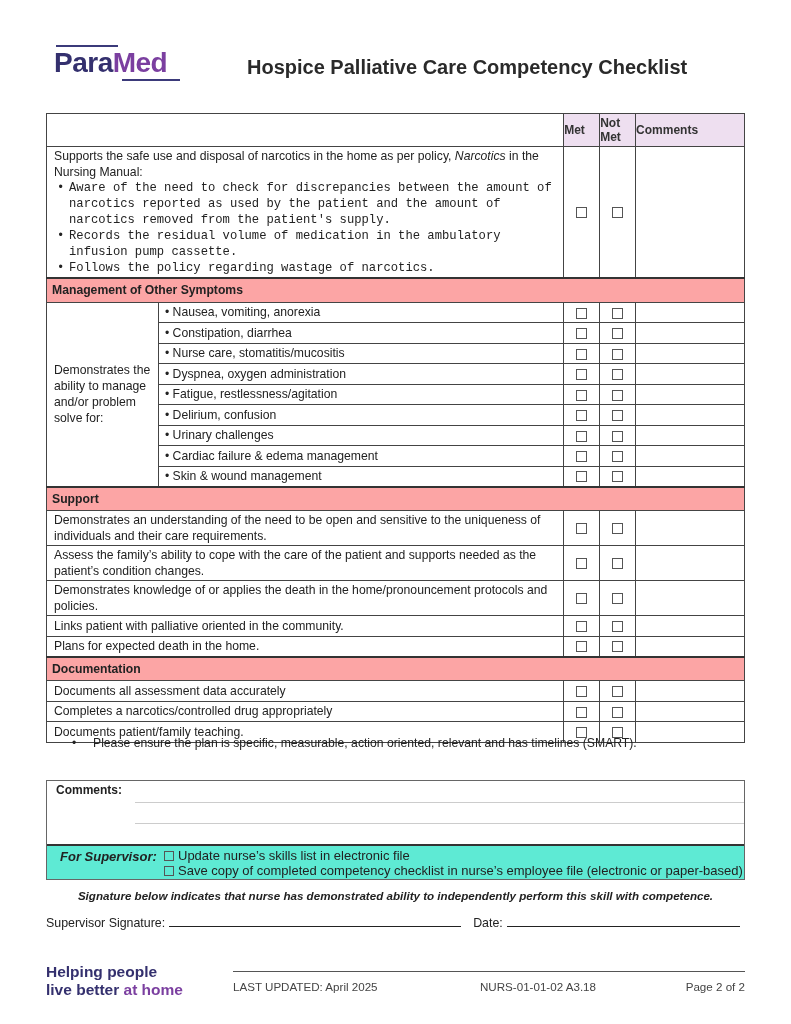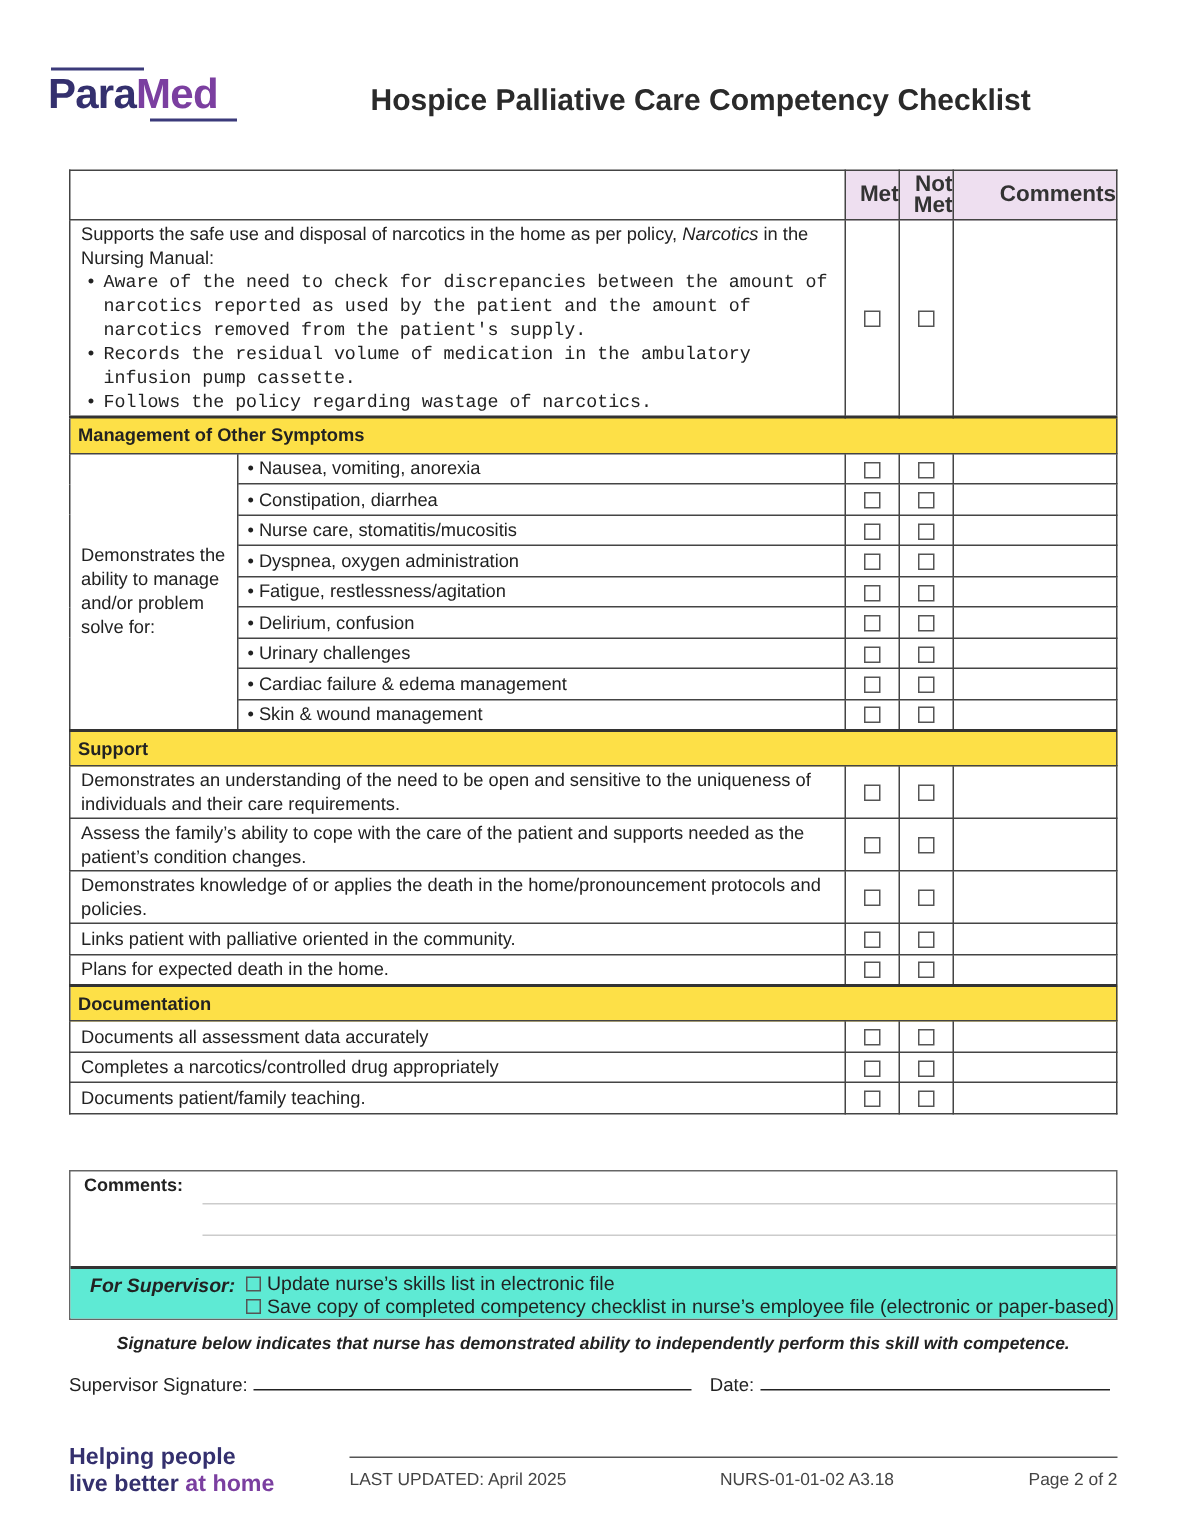--- a/index.html
+++ b/index.html
@@ -1,36 +1,36 @@
 <!DOCTYPE html>
 <html><head>
 <meta charset="utf-8">
 <style>
   * { box-sizing: border-box; margin: 0; padding: 0; }
   html, body { width: 791px; height: 1024px; background: #fff; }
   body { font-family: "Liberation Sans", sans-serif; color: #222; position: relative; overflow: hidden; }
 
-  .logo { position: absolute; left: 32px; top: 45px; width: 126px; }
+  .logo { position: absolute; left: 54px; top: 45px; width: 126px; }
   .logo .bar-top { height: 2px; width: 62px; background: #3b3a7a; margin-left: 2px; }
   .logo .word { font-size: 28px; font-weight: bold; letter-spacing: -0.5px; line-height: 32px; }
   .logo .para { color: #34306e; }
   .logo .med { color: #7b3fa0; }
   .logo .bar-bot { height: 2px; width: 58px; background: #3b3a7a; margin-left: 68px; }
 
   .title { position: absolute; left: 247px; top: 56px; font-size: 20px; font-weight: bold; color: #2a2a2a; }
 
   table.main { position: absolute; left: 46px; top: 113px; width: 699px; border-collapse: collapse; font-size: 12.2px; line-height: 16px; }
   table.main td, table.main th { border: 1px solid #444; vertical-align: middle; }
-  th.hdr { background: #eedff0; font-weight: bold; font-size: 15px; color: #333; line-height: 14px; height: 33px; text-align: right; }
+  th.hdr { background: #eedff0; font-weight: bold; font-size: 12px; color: #333; line-height: 14px; height: 33px; text-align: left; }
   th.blank { border: none; border-bottom: 2px solid #333; background: #fff; }
   td.cb { width: 36px; text-align: center; }
   td.cb2 { width: 36px; text-align: center; }
   td.cm { width: 109px; }
   .box { display: inline-block; width: 11px; height: 11px; border: 1.2px solid #555; vertical-align: middle; }
-  tr.section td { background: #fde047; font-weight: bold; font-size: 12.2px; padding: 2px 5px; height: 24px; border-top: 2px solid #333; }
+  tr.section td { background: #fca5a5; font-weight: bold; font-size: 12.2px; padding: 2px 5px; height: 24px; border-top: 2px solid #333; }
   td.txt { padding: 1px 7px; }
   .bullets { list-style: none; font-family: Liberation Mono, monospace; }
   .bullets li { padding-left: 15px; position: relative; }
   .bullets li::before { content: "\2022"; position: absolute; left: 3px; }
   td.sym { padding: 1px 6px; height: 20.6px; }
   td.sym::before { content: "\2022  "; white-space: pre; }
   td.demo { vertical-align: top; padding: 14px 7px; width: 112px; }
   tr.r1 td { height: 20.5px; }
 
   .plan { position: absolute; left: 70px; top: 734px; font-size: 12.2px; line-height: 19px; width: 676px; }
@@ -208,20 +208,21 @@
   <tr style="height:20.5px;">
     <td class="txt" colspan="2">Documents patient/family teaching.</td>
     <td class="cb"><span class="box"></span></td>
     <td class="cb2"><span class="box"></span></td>
     <td class="cm"></td>
   </tr>
 </tbody>
   </table>
 
 <div class="plan">
+  <div>Please ensure the plan is specific, measurable, action oriented, relevant and has timelines (SMART).</div>
 </div>
 
 <div class="comments">
   <div class="lbl">Comments:</div>
   <div class="cl" style="top:21px"></div>
   <div class="cl" style="top:42px"></div>
   <div class="sup">
     <div class="slbl">For Supervisor:</div>
     <div class="opts">
       <div><span class="box"></span><span>Update nurse’s skills list in electronic file</span></div>

